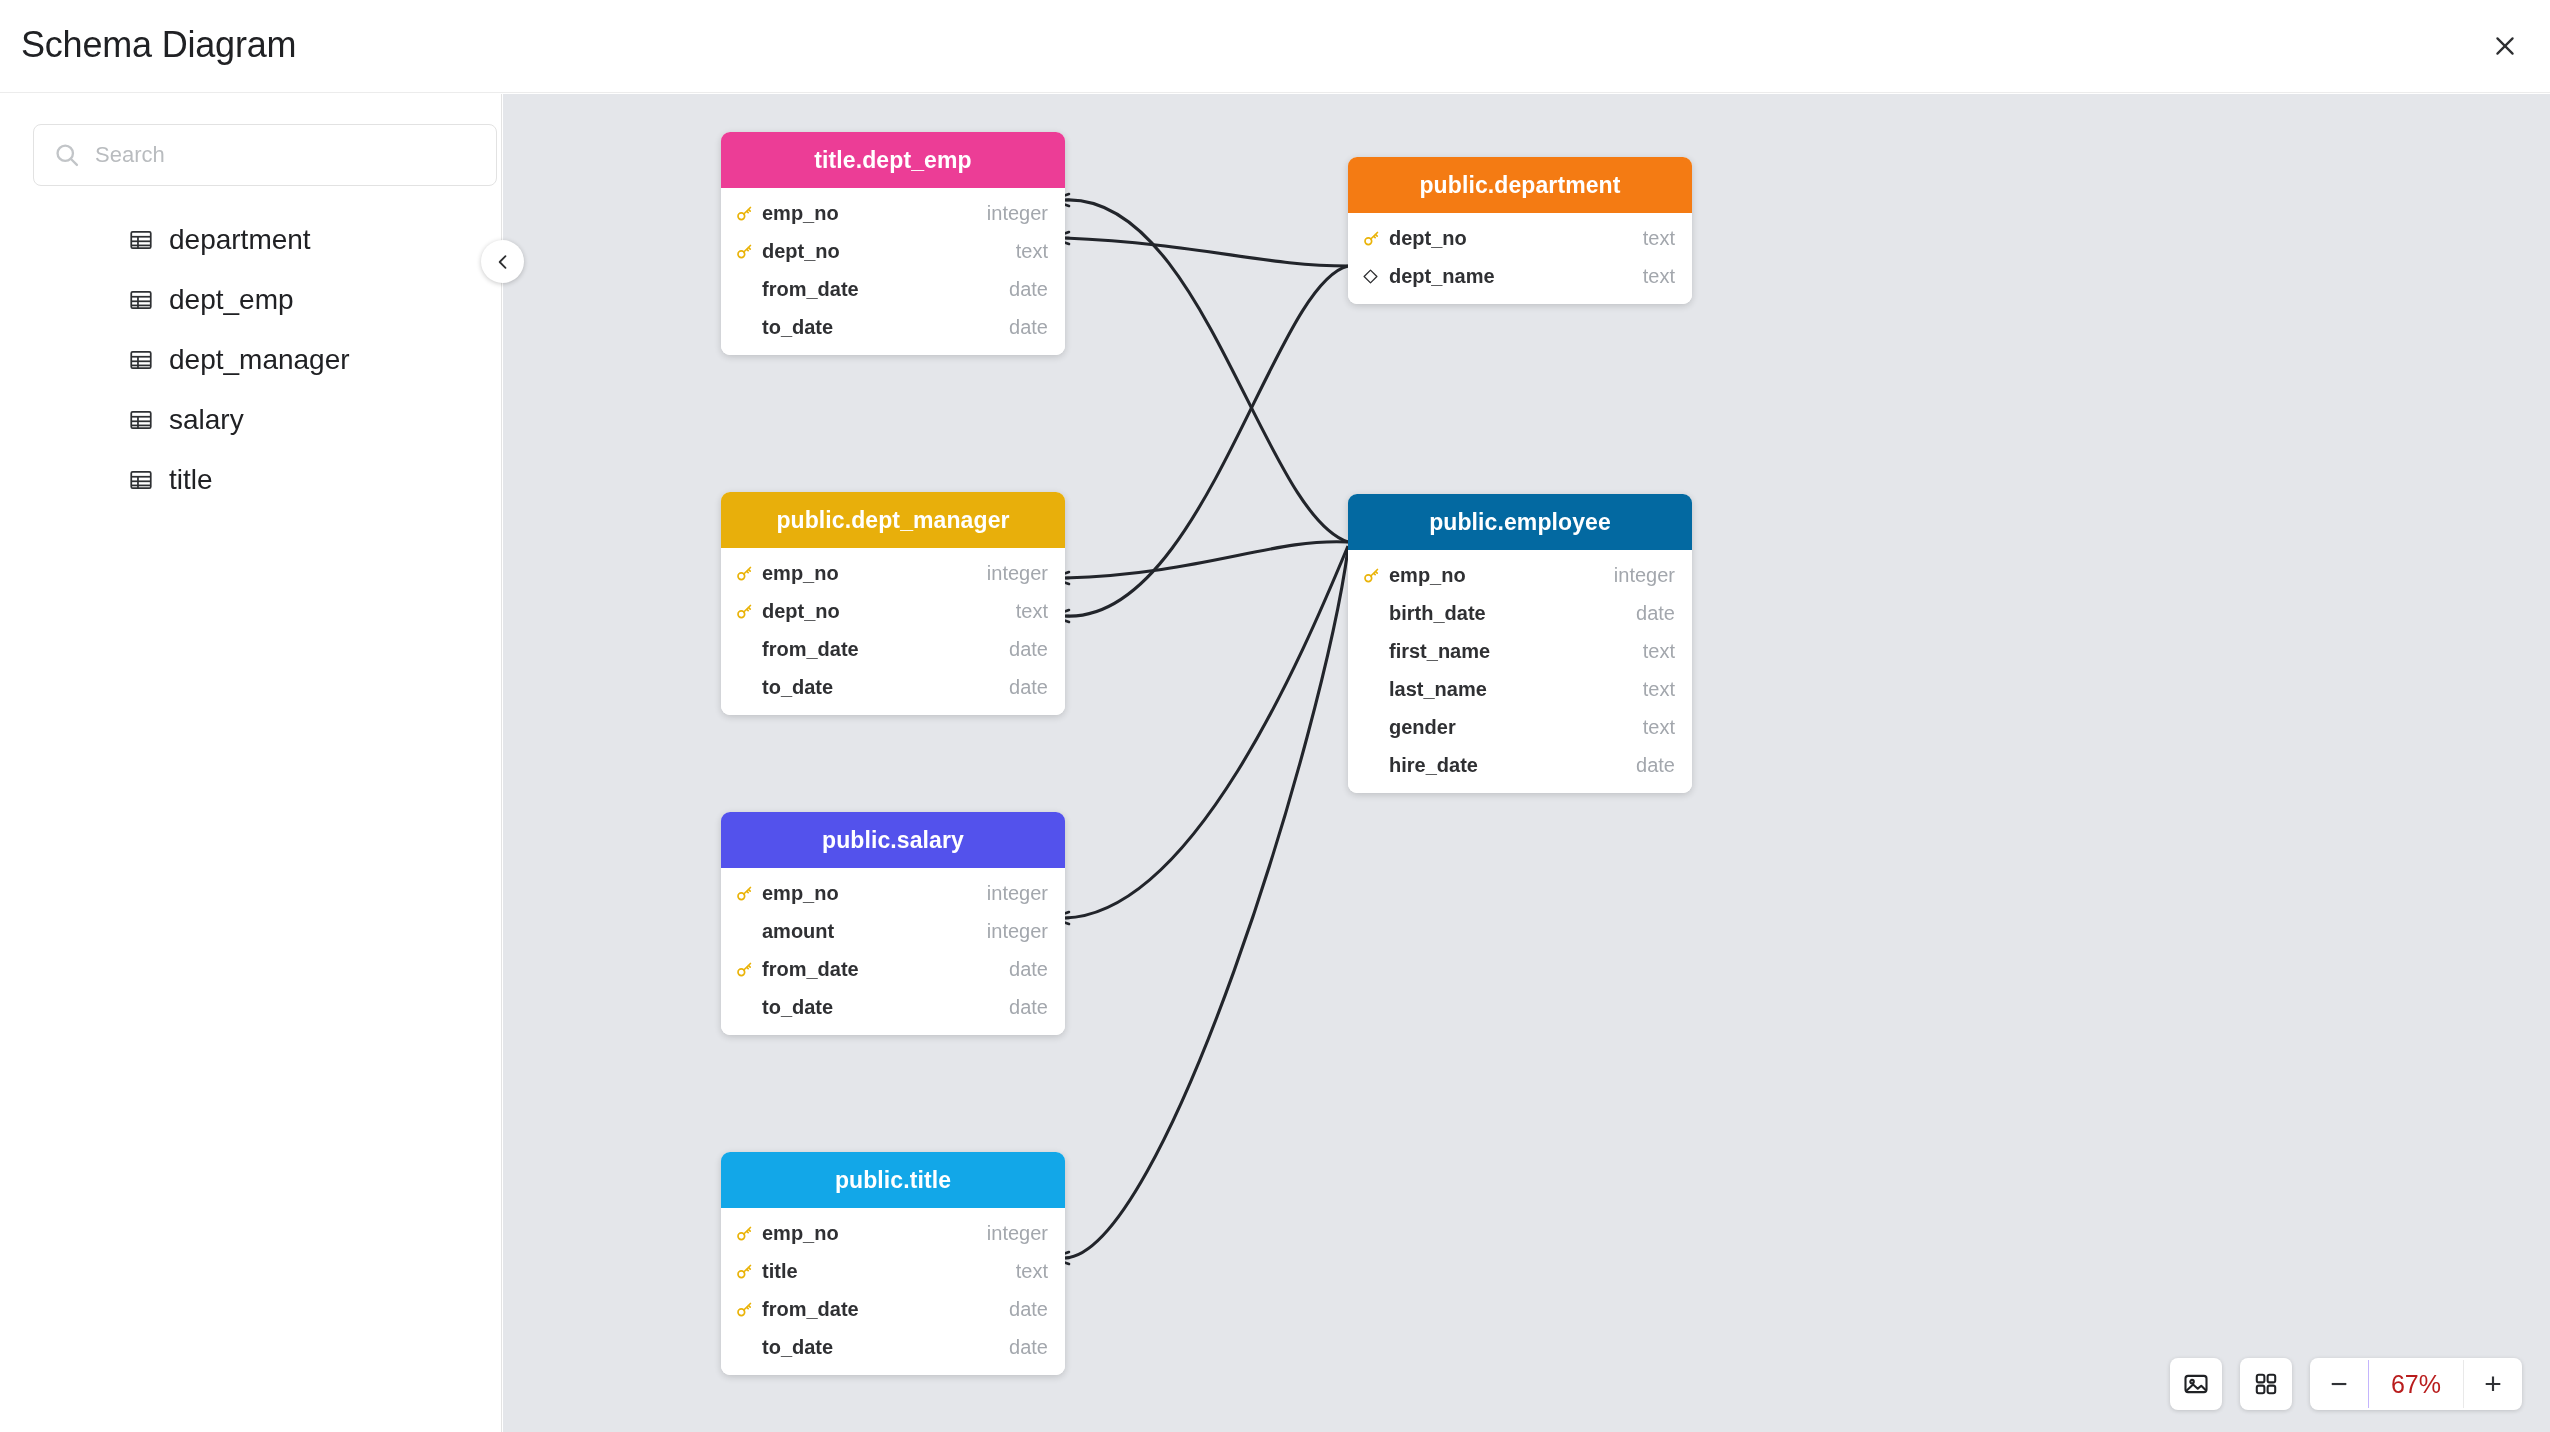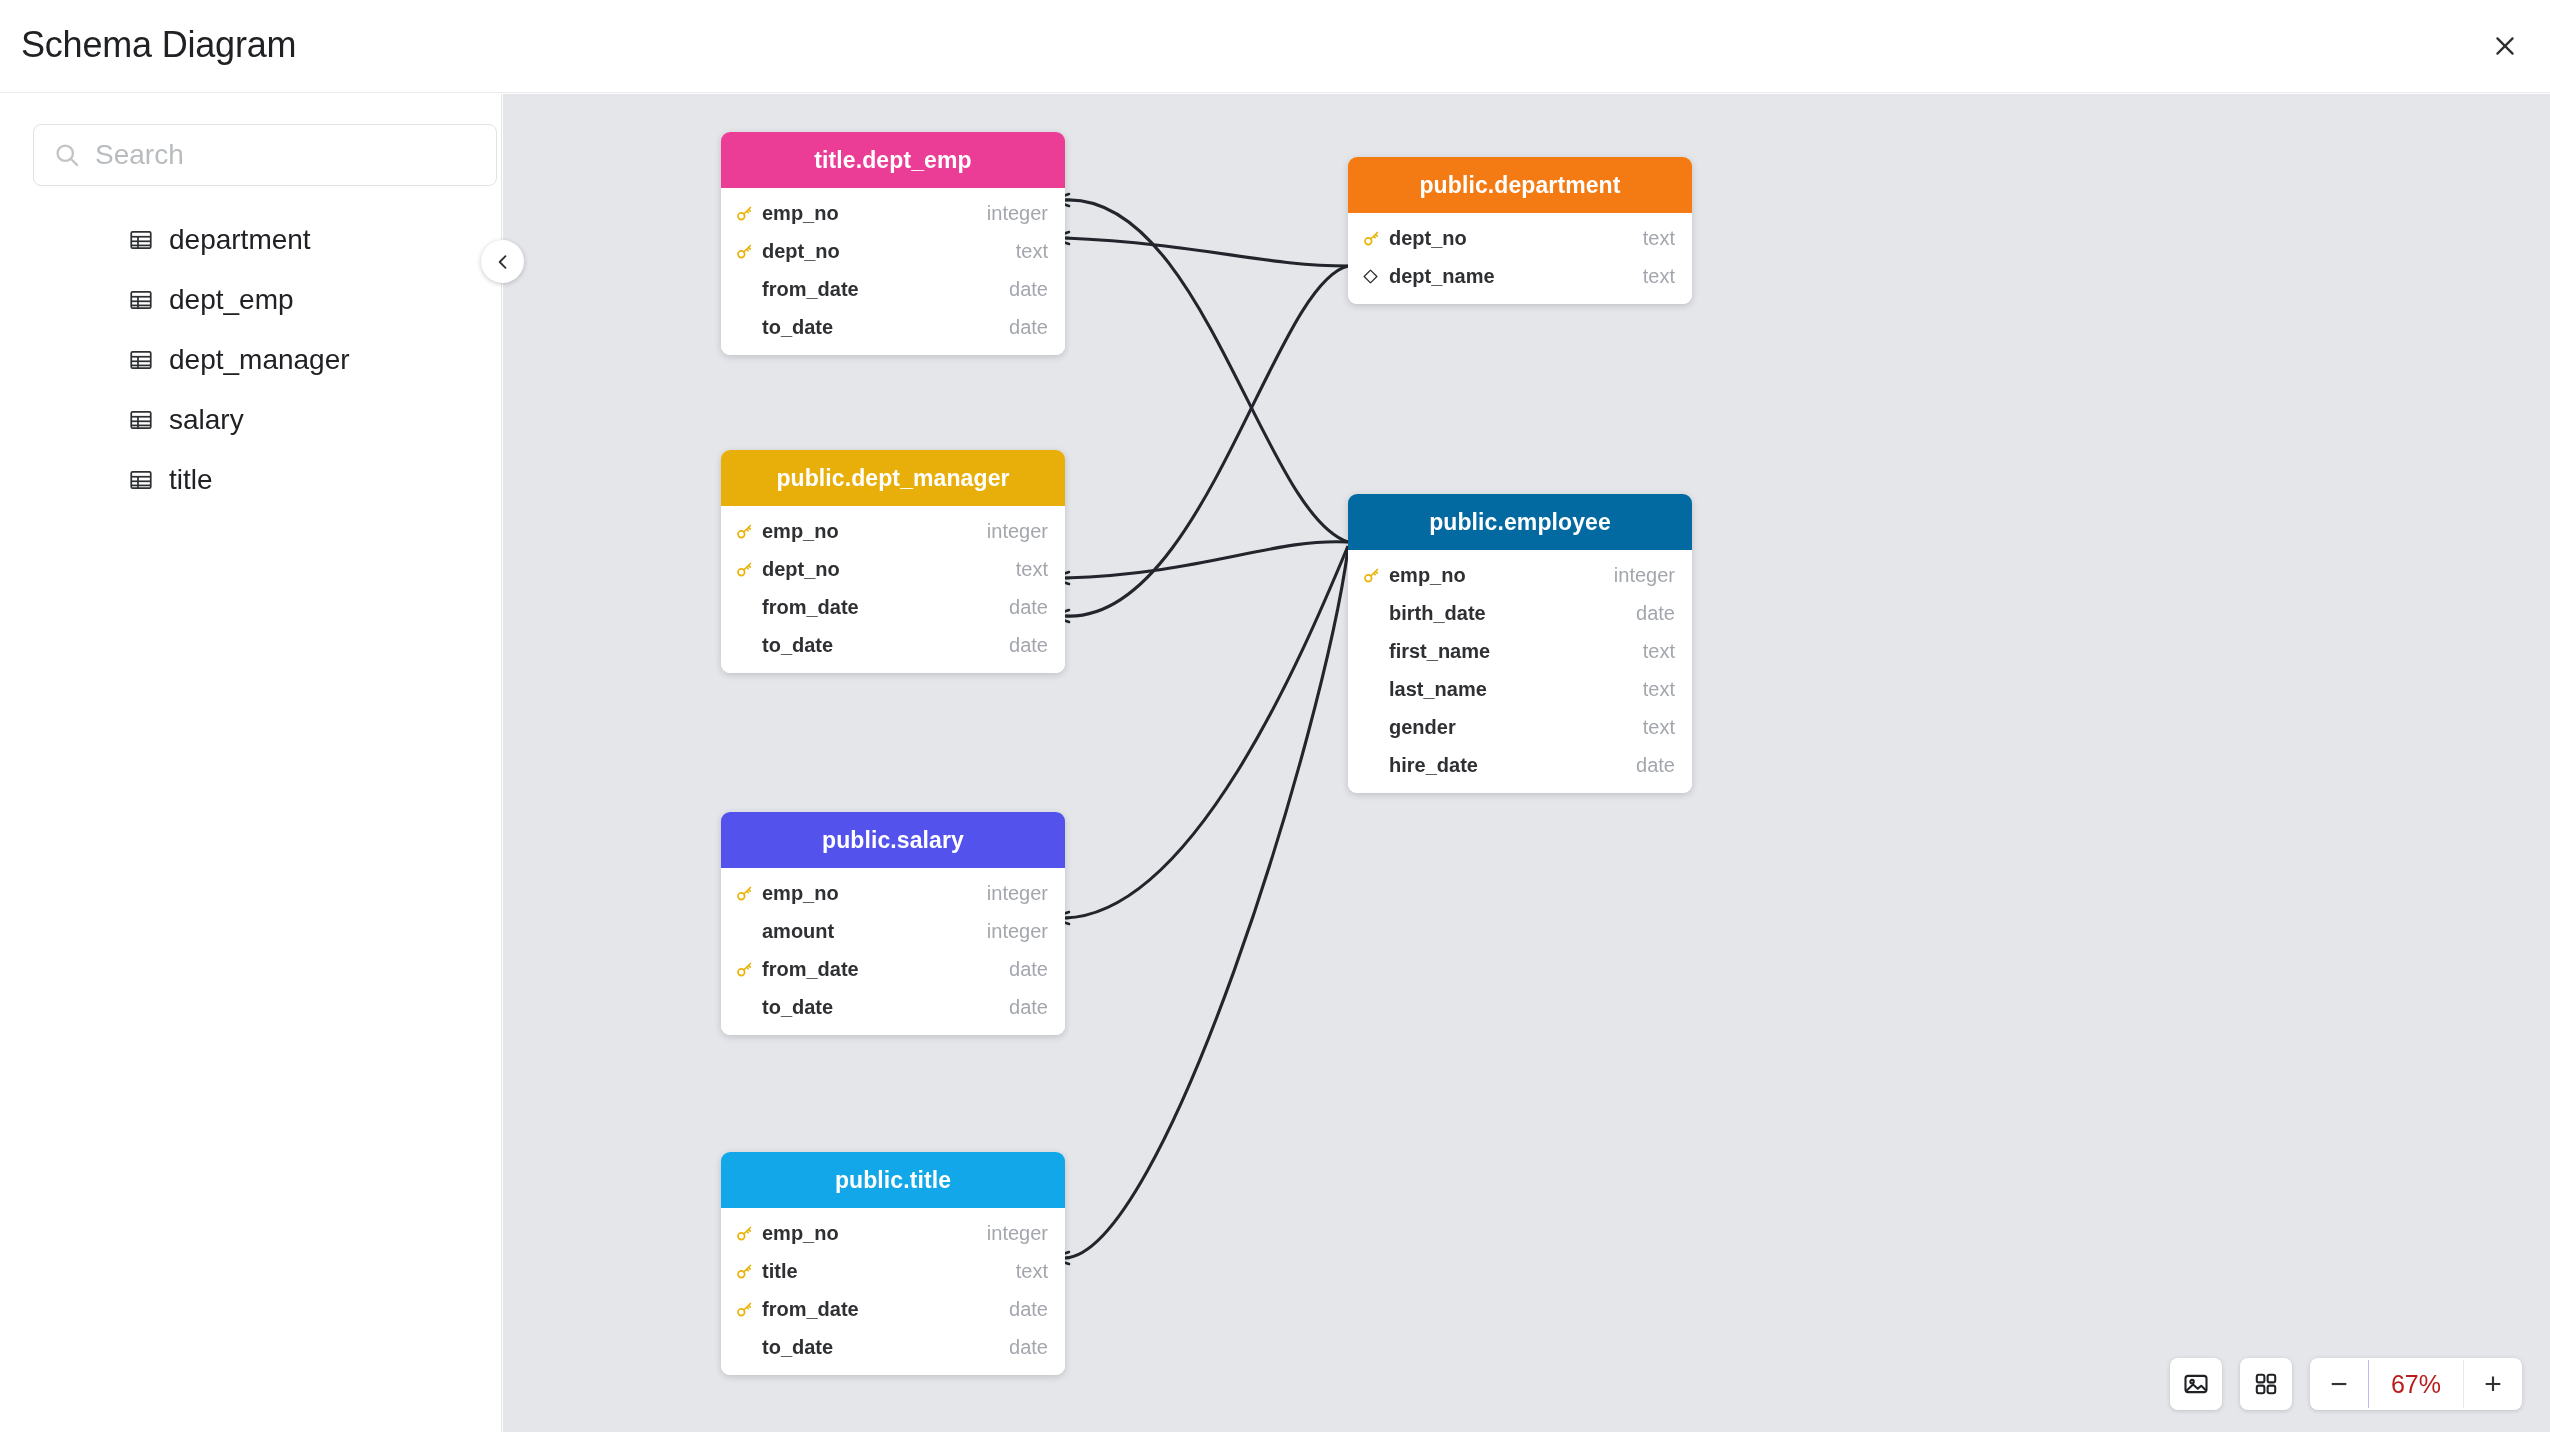--- a/index.html
+++ b/index.html
@@ -42,21 +42,21 @@
     position: absolute; left: 33px; top: 30px;
     width: 464px; height: 62px;
     border: 1px solid #e2e2e2; border-radius: 8px;
     display: flex; align-items: center;
     background: #fff;
   }
   .search-icon { margin-left: 19px; display:flex; align-items:center; }
   .search-input {
     flex: 1; border: none; outline: none;
     font-family: "Liberation Sans", sans-serif;
-    font-size: 28px; color: #15803d;
+    font-size: 22px; color: #15803d;
     margin-left: 14px; background: transparent;
   }
   .search-input::placeholder { color: #b9bcbf; }
 
   .tree { position: absolute; left: 0; top: 116px; width: 502px; }
   .tree-root {
     display: flex; align-items: center;
     height: 56px; padding-left: 44px; cursor: pointer;
   }
   .caret {
@@ -326,21 +326,21 @@
               <span class="row-key">
                 <svg width="17" height="17" viewBox="0 0 24 24" fill="none" stroke="#2f3033" stroke-width="1.9" stroke-linejoin="round">
                   <polygon points="12,3 21,12 12,21 3,12"></polygon>
                 </svg>
               </span>
               <span class="row-name">dept_name</span>
               <span class="row-type">text</span>
             </div>
           </div>
         </div>
-        <div class="node" style="left: 218px; top: 356px; width: 344px;">
+        <div class="node" style="left: 218px; top: 398px; width: 344px;">
           <div class="node-header" style="background: rgb(232, 175, 11);">public.dept_manager</div>
           <div class="node-body">
             <div class="row">
               <span class="row-key">
                 <svg width="19" height="19" viewBox="0 0 24 24" fill="none" stroke="#eab308" stroke-width="2.1" stroke-linecap="round" stroke-linejoin="round">
                   <circle cx="8" cy="15.5" r="4.2"></circle>
                   <path d="M11.1 12.6 L19.5 4.4 M17 6.9 L19.2 9.1 M14.8 9.1 L16.6 10.9"></path>
                 </svg>
               </span>
               <span class="row-name">emp_no</span>

